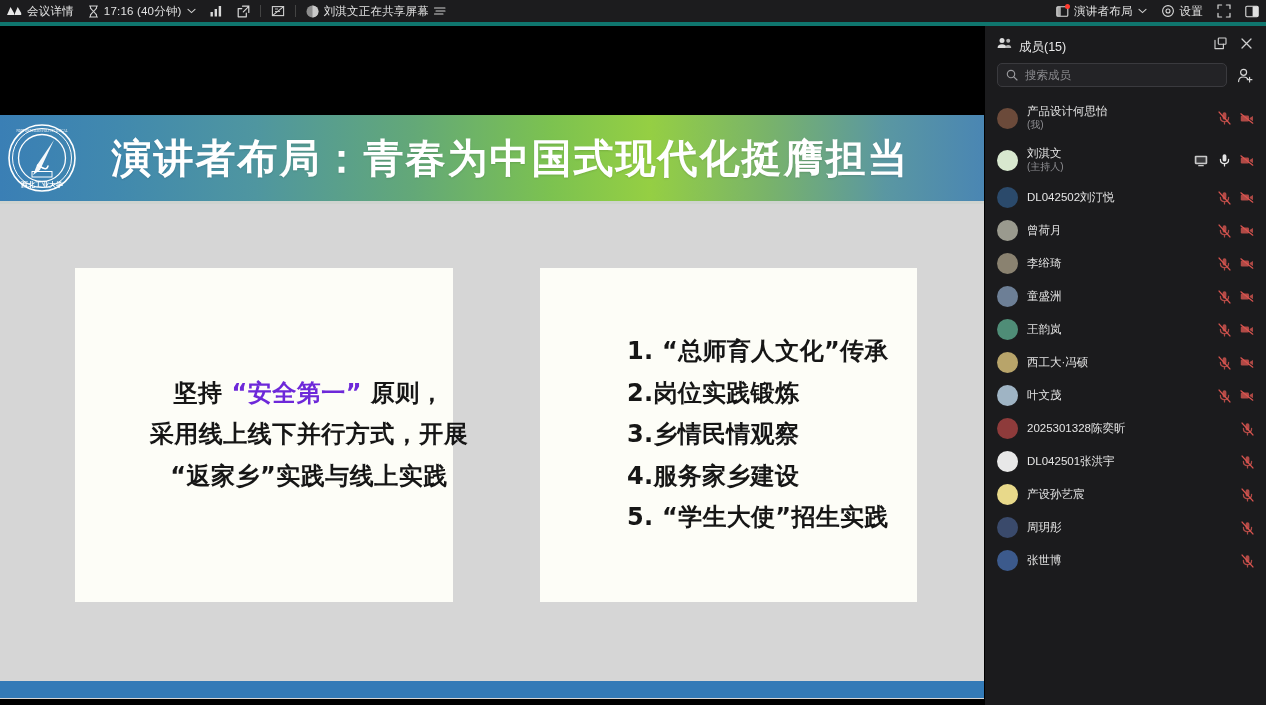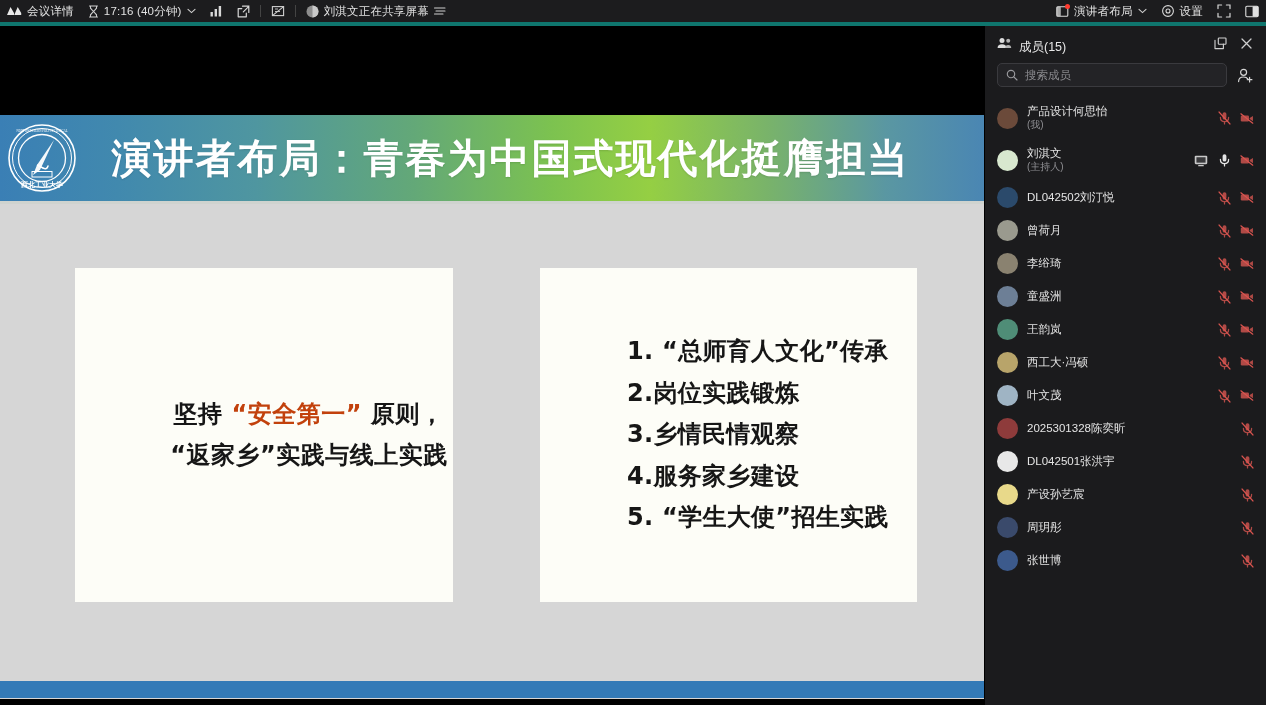--- a/index.html
+++ b/index.html
@@ -80,21 +80,21 @@
     width: 100%; height: 100%;
     display: flex; flex-direction: column;
     align-items: center; justify-content: center;
     font-family: "DejaVu Sans", "Liberation Sans", sans-serif;
     margin-left: 45px;
   }
   .left-line {
     font-size: 24px; font-weight: 700; color: #161616;
     line-height: 1.72; white-space: nowrap; letter-spacing: .5px;
   }
-  .hl { color: #c2410c; }
+  .hl { color: #6d28d9; }
   .right-list { padding-left: 6px; }
   .right-line {
     font-size: 24px; font-weight: 700; color: #161616;
     line-height: 1.73; white-space: nowrap; letter-spacing: .3px;
     text-align: left;
   }
   #blue-bar {
     position: absolute; left: 0; top: 566px; width: 984px; height: 17px;
     background: #337ab7;
   }
@@ -297,20 +297,21 @@
         </div>
         <div id="slide-title">演讲者布局：青春为中国式现代化挺膺担当</div>
       </div>
       <div id="slide-header-underline"></div>
 
       <div class="card" id="card-left" style="left:75px; top:153px; width:378px; height:334px;">
         <div class="card-inner">
           <div class="left-line">
             <span>坚持 </span><span class="hl">“安全第一”</span><span> 原则，</span>
           </div>
+          <div class="left-line">采用线上线下并行方式，开展</div>
           <div class="left-line">“返家乡”实践与线上实践</div>
         </div>
       </div>
 
       <div class="card" id="card-right" style="left:540px; top:153px; width:377px; height:334px;">
         <div class="card-inner right-list" style="align-items:flex-start; padding-left:42px;">
           <div class="right-line">1. “总师育人文化”传承</div>
           <div class="right-line">2.岗位实践锻炼</div>
           <div class="right-line">3.乡情民情观察</div>
           <div class="right-line">4.服务家乡建设</div>

